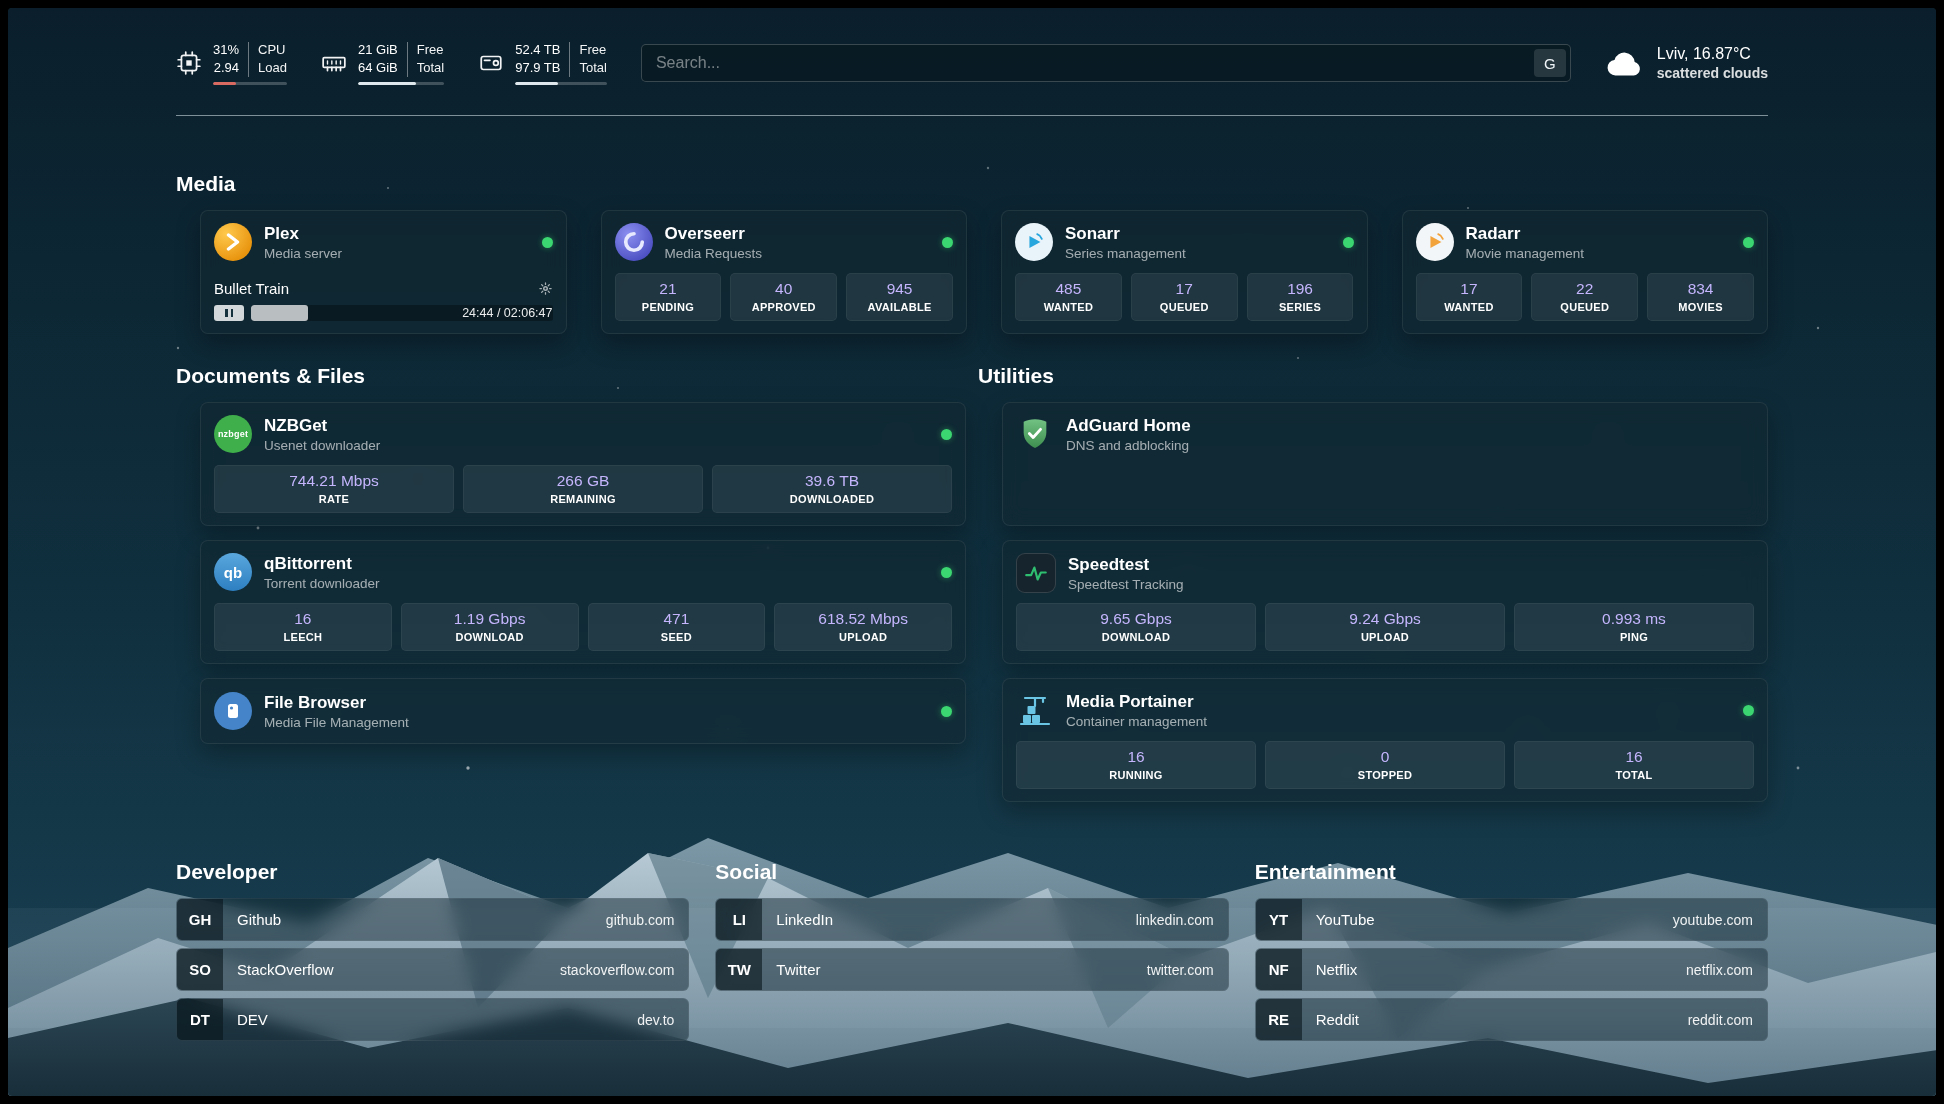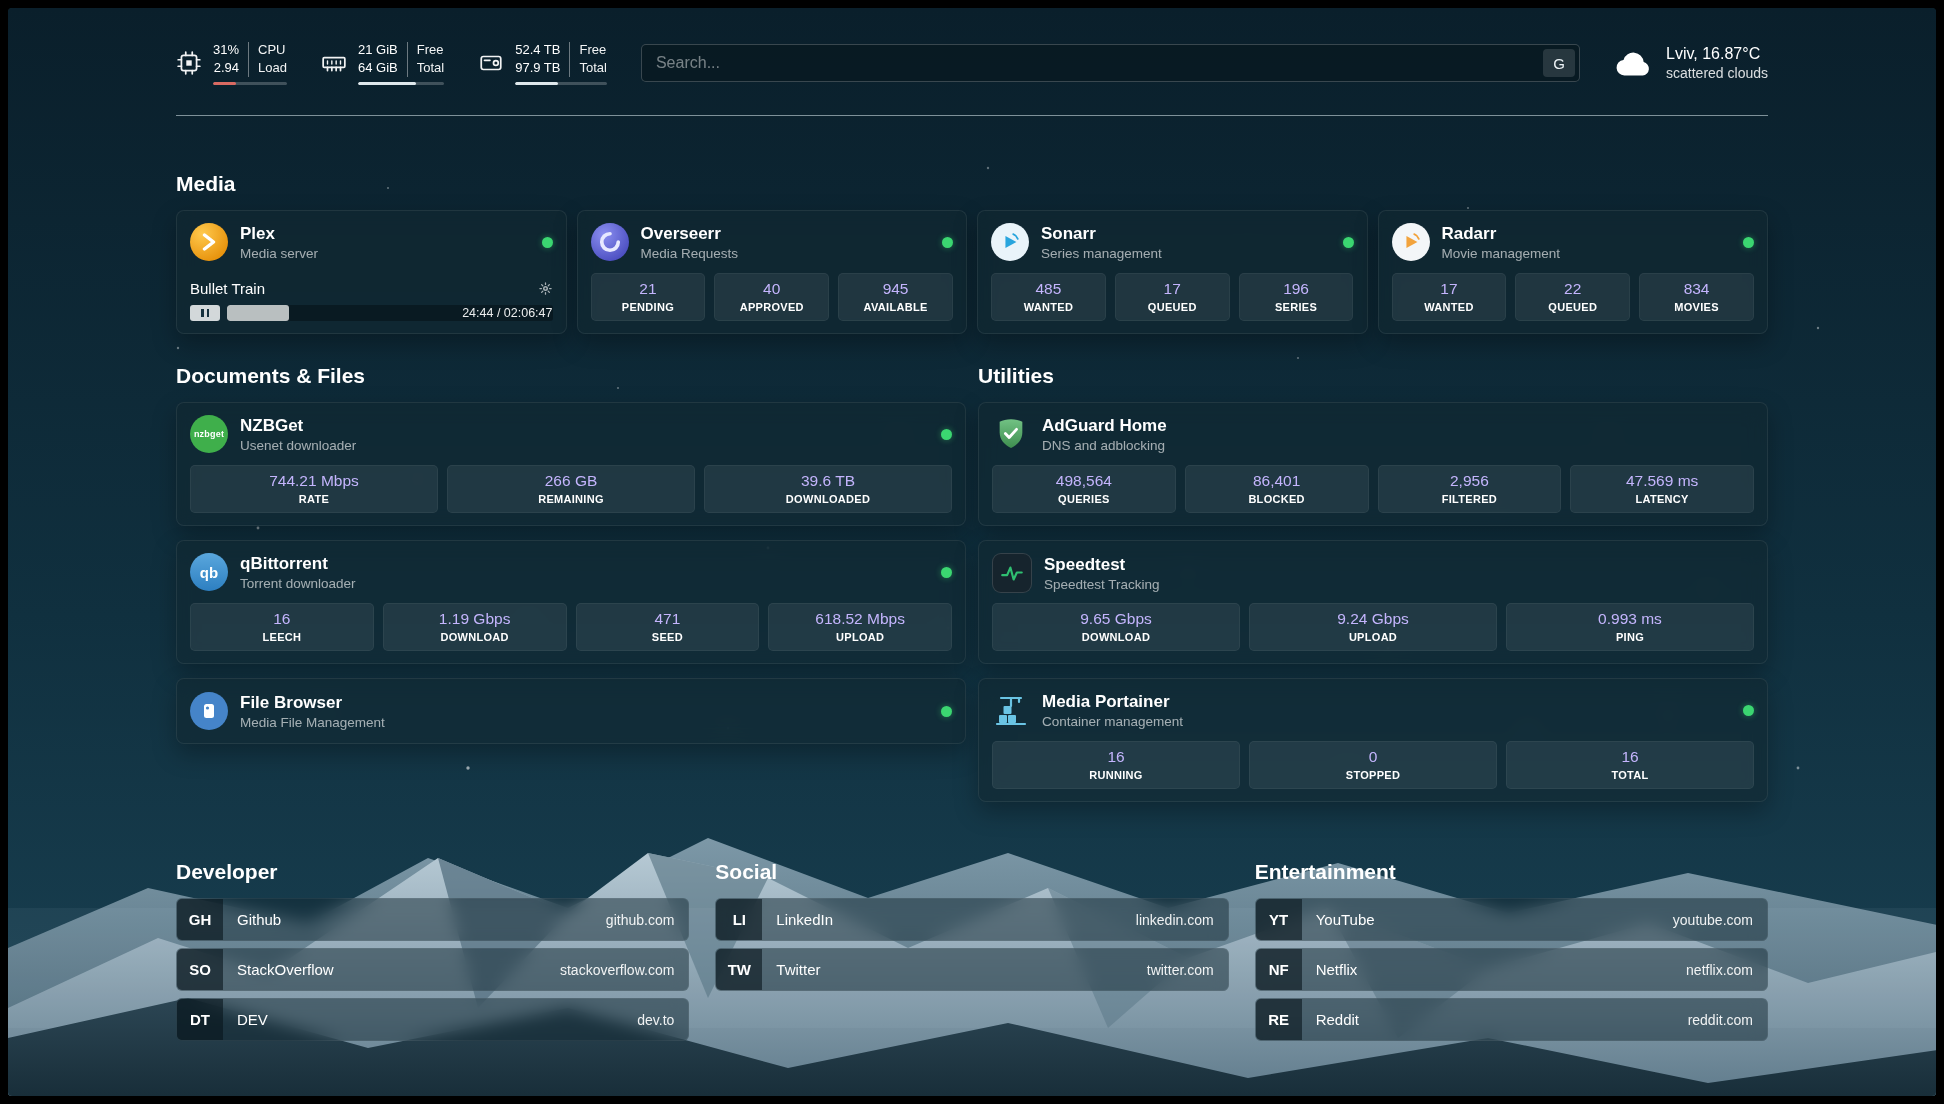--- a/index.html
+++ b/index.html
@@ -23,30 +23,30 @@
   .m-fill.cpu{background:#d96a62;}
   .search{flex:1;margin:0 34px;position:relative;}
   .search input{width:100%;height:38px;box-sizing:border-box;background:rgba(8,22,28,.55);
     border:1px solid rgba(255,255,255,.2);border-radius:5px;color:#fff;padding:0 52px 0 14px;
     font-size:16px;font-family:"Liberation Sans",sans-serif;outline:none;}
   .search input::placeholder{color:rgba(255,255,255,.45);}
   .search-engine{position:absolute;right:5px;top:5px;width:32px;height:28px;background:rgba(255,255,255,.13);
     border-radius:4px;display:flex;align-items:center;justify-content:center;font-size:15px;color:#eef4f7;cursor:pointer;}
   .weather{display:flex;align-items:center;gap:12px;flex:none;}
   .w1{font-size:16px;}
-  .w2{font-size:14px;color:rgba(255,255,255,.85);margin-top:2px;}
+  .w2{font-size:14px;color:rgba(255,255,255,.85);margin-top:2px;font-weight:bold;}
   .divider{height:1.5px;background:rgba(222,236,242,.55);margin-top:30px;}
 
   
   .section-title{font-size:21px;font-weight:700;color:#fff;margin:0 0 14px;}
   .media-section{margin-top:56px;}
   .media-grid{display:grid;grid-template-columns:repeat(4,1fr);gap:10px;}
   .card{background:rgba(17,39,49,.58);border:1px solid rgba(255,255,255,.075);border-radius:8px;
     padding:12px 13px;box-sizing:border-box;height:124px;display:flex;flex-direction:column;
-    box-shadow:0 10px 24px rgba(0,0,0,.28);backdrop-filter:blur(10px);cursor:pointer;}
+    box-shadow:0 10px 24px rgba(0,0,0,.28);backdrop-filter:blur(10px);cursor:pointer;margin-left:24px;}
   .card.small{height:66px;justify-content:center;}
   .card-head{display:flex;gap:12px;align-items:center;}
   .app-icon{width:38px;height:38px;border-radius:50%;flex:none;display:flex;align-items:center;justify-content:center;overflow:hidden;}
   .app-names{min-width:0;}
   .app-name{font-size:17px;font-weight:600;color:#fff;white-space:nowrap;}
   .app-sub{font-size:13.5px;color:rgba(255,255,255,.62);margin-top:2px;white-space:nowrap;}
   .status-dot{margin-left:auto;width:11px;height:11px;border-radius:50%;background:#3bd671;
     box-shadow:0 0 6px rgba(59,214,113,.45);flex:none;}
   .card-stats{display:flex;gap:9px;margin-top:auto;}
   .stat{flex:1;background:rgba(255,255,255,.07);border:1px solid rgba(255,255,255,.05);border-radius:5px;
@@ -486,38 +486,20 @@
                   </defs>
                 <path d="M12 1.5c3 0 6 .6 8 1.9v7.5c0 5-3.3 8.7-8 11-4.7-2.3-8-6-8-11V3.4c2-1.3 5-1.9 8-1.9z" fill="url(#agg)"></path>
                 <path d="M8 11.6l2.7 2.9 5.2-5.8" stroke="#fff" stroke-width="2" fill="none" stroke-linecap="round" stroke-linejoin="round"></path>
               </svg>
             </div>
             <div class="app-names">
               <div class="app-name">AdGuard Home</div>
               <div class="app-sub">DNS and adblocking</div>
             </div>
           </div>
-          <div class="card-stats">
-            <div class="stat">
-              <div class="stat-value">498,564</div>
-              <div class="stat-label">QUERIES</div>
-            </div>
-            <div class="stat">
-              <div class="stat-value">86,401</div>
-              <div class="stat-label">BLOCKED</div>
-            </div>
-            <div class="stat">
-              <div class="stat-value">2,956</div>
-              <div class="stat-label">FILTERED</div>
-            </div>
-            <div class="stat">
-              <div class="stat-value">47.569 ms</div>
-              <div class="stat-label">LATENCY</div>
-            </div>
-          </div>
         </div>
 
         <div class="card">
           <div class="card-head">
             <div class="app-icon icon-speedtest">
               <svg width="26" height="26" viewBox="0 0 24 24">
                 <polyline points="3,14 7.5,14 10.5,7 13.5,18 16.5,11.5 21,11.5" fill="none" stroke="#2fbf71" stroke-width="2" stroke-linecap="round" stroke-linejoin="round"></polyline>
               </svg>
             </div>
             <div class="app-names">

